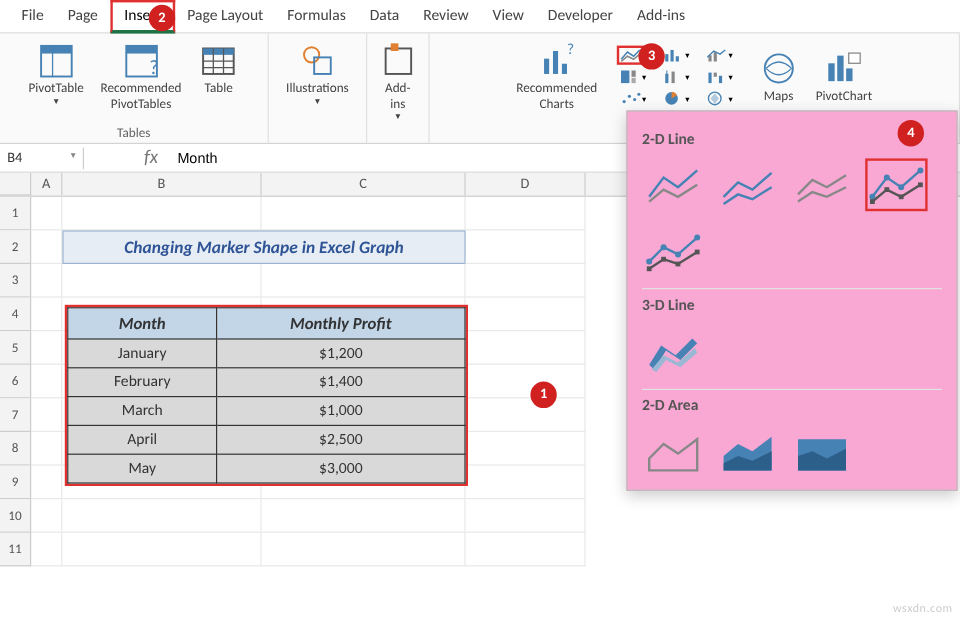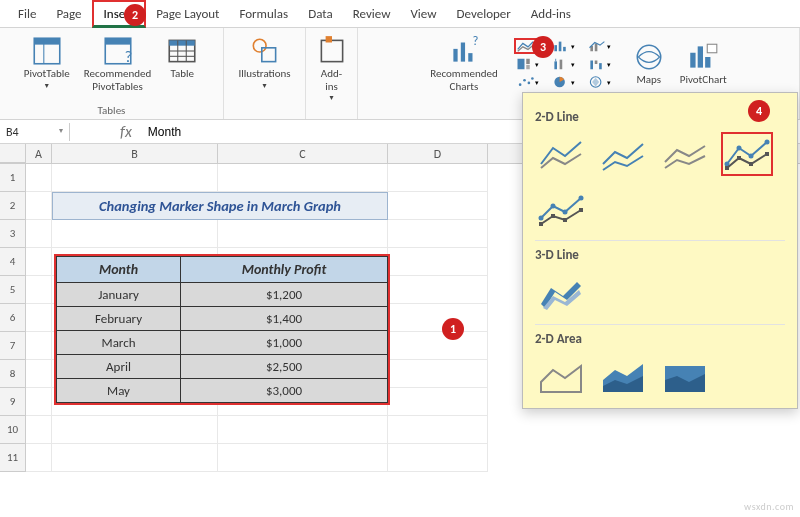--- a/index.html
+++ b/index.html
@@ -46,21 +46,21 @@
 
 .dt { position:absolute; left:54px; top:110px; width:336px; border:2.5px solid #e03030; }
 .dt table { width:100%; border-collapse:collapse; }
 .dt th { background:#c2d6e8; font-style:italic; font-weight:bold; font-size:14px; border:1px solid #333; padding:4px; text-align:center; }
 .dt td { background:#d9d9d9; border:1px solid #333; padding:4px; text-align:center; font-size:13px; }
 
 
 .callout { position:absolute; width:22px; height:22px; background:#d02020; color:#fff; border-radius:50%; display:flex; align-items:center; justify-content:center; font-size:12px; font-weight:bold; }
 
 
-.chart-panel { position:absolute; left:522px; top:92px; width:276px; background:#fef9c3; border:1px solid #bbb; box-shadow:0 4px 12px rgba(0,0,0,.2); padding:10px 12px 10px; }
+.chart-panel { position:absolute; left:522px; top:92px; width:276px; background:#f9a8d4; border:1px solid #bbb; box-shadow:0 4px 12px rgba(0,0,0,.2); padding:10px 12px 10px; }
 .chart-section { font-weight:600; font-size:13px; color:#555; margin: 6px 0 8px; }
 .chart-grid { display:flex; flex-wrap:wrap; gap:10px; }
 .chart-opt { width:52px; height:44px; display:flex; align-items:center; justify-content:center; cursor:pointer; }
 .chart-opt svg { width:48px; height:40px; }
 .chart-opt.hl { border:2.5px solid #e03030; }
 .watermark { position:absolute; right:6px; bottom:4px; font-size:10px; color:#ccc; letter-spacing:.5px; }
 
 hr.sep { border: none; border-top:1px solid #e2e2e2; margin:10px 0 6px; }
 </style>
 </head>
@@ -288,21 +288,21 @@
   <div class="row">
       <div class="row-h">1</div>
       <div class="cell col-A"></div>
       <div class="cell col-B"></div>
       <div class="cell col-C"></div>
       <div class="cell col-D"></div>
     </div>
   <div class="row">
       <div class="row-h">2</div>
       <div class="cell col-A"></div>
-      <div class="cell title-cell" style="width:336px;">Changing Marker Shape in March Graph</div>
+      <div class="cell title-cell" style="width:336px;">Changing Marker Shape in Excel Graph</div>
       <div class="cell col-D"></div>
     </div>
   <div class="row">
       <div class="row-h">3</div>
       <div class="cell col-A"></div>
       <div class="cell col-B"></div>
       <div class="cell col-C"></div>
       <div class="cell col-D"></div>
     </div>
   <div class="row">

